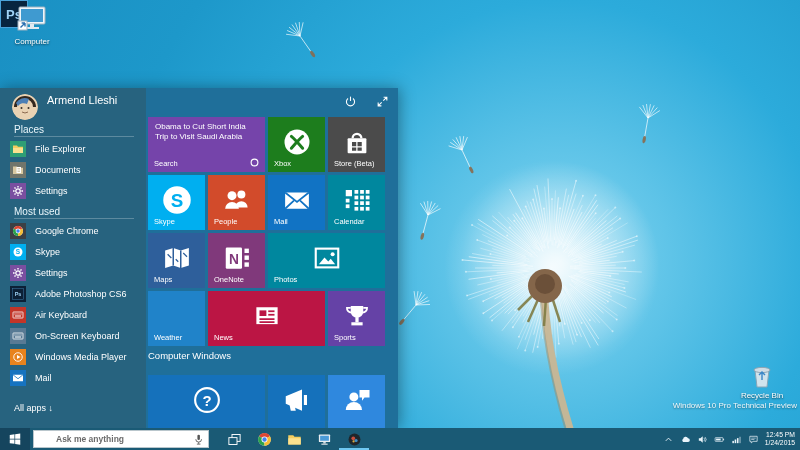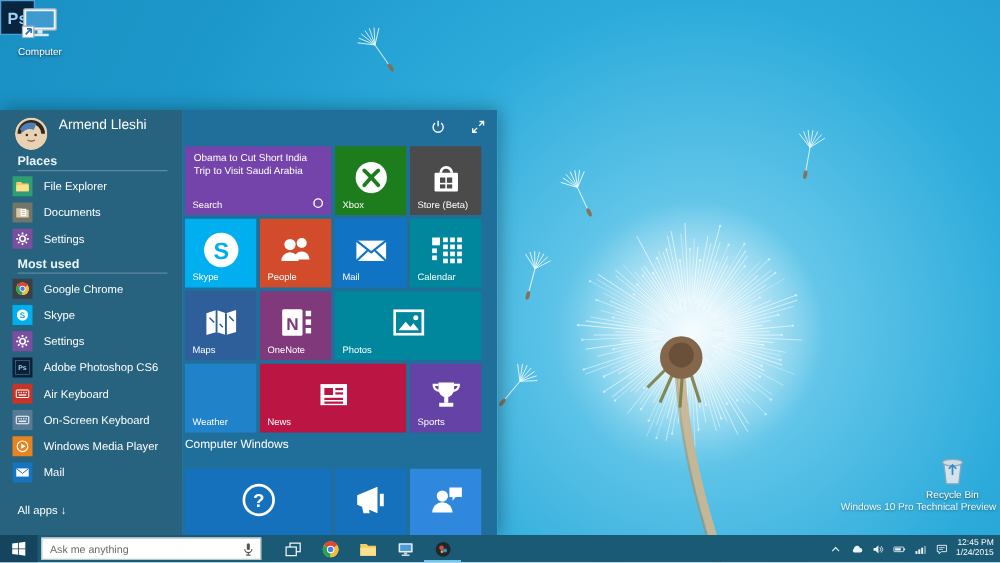--- a/index.html
+++ b/index.html
@@ -28,21 +28,21 @@
   
   #start-menu { position:absolute; left:0; top:88px; width:398px; height:340px; overflow:hidden;
     box-shadow:2px 0 14px rgba(0,0,0,.35); }
   #sm-left  { position:absolute; left:0; top:0; width:146px; height:100%; background:#27637f; }
   #sm-right { position:absolute; left:146px; right:0; top:0; height:100%; background:#1f6f9a; }
 
   #sm-user { position:absolute; left:12px; top:6px; display:flex; gap:9px; color:#fff; }
   #sm-user .avatar { width:26px; height:26px; border-radius:50%; overflow:hidden; flex:0 0 26px; }
   #sm-user .uname { font-size:11px; }
 
-  .sm-section-h { position:absolute; left:14px; color:#eaf6fb; font-size:10px;font-weight:bold; }
+  .sm-section-h { position:absolute; left:14px; color:#eaf6fb; font-size:10px; }
   .sm-rule { position:absolute; left:14px; width:120px; height:1px; background:rgba(255,255,255,.25); }
 
   .sm-list { position:absolute; left:10px; width:132px; }
   #places-list { top:50px; }
   #mostused-list { top:132px; }
   .sm-item { display:flex; align-items:center; gap:9px; height:21px; cursor:pointer; color:#fff; }
   .sm-ico { width:16px; height:16px; flex:0 0 16px; display:flex; align-items:center; justify-content:center;
     font-size:9px; font-weight:bold; color:#9fd2f5; }
   .sm-ico svg { width:12px; height:12px; }
   .sm-label { font-size:9px; white-space:nowrap; }
@@ -66,22 +66,22 @@
   #explore-h { position:absolute; left:148px; top:262px; color:#fff; font-size:9.5px; }
 
   
   #taskbar { position:absolute; left:0; bottom:0; width:800px; height:22px; background:#1a5a75;
     display:flex; align-items:center; }
   #start-btn { width:30px; height:22px; background:#15455e; display:flex; align-items:center;
     justify-content:center; cursor:pointer; flex:0 0 30px; }
   #start-btn svg { width:12px; height:12px; }
   #tb-search { position:relative; margin-left:3px; width:176px; height:18px; background:#fff;
     border:1px solid #b9c6cc; display:flex; align-items:center; flex:0 0 176px; }
-  #tb-search input { border:0; outline:0; width:150px; height:16px; font-size:8.5px; padding-left:6px;
-    font-family:"Liberation Sans", sans-serif; color:#333; background:transparent; }
+  #tb-search input { border:0; outline:0; width:150px; height:16px; font-size:8.5px; padding-left:22px;
+    font-family:"Liberation Sans", sans-serif; color:#333; background:transparent;font-weight:bold; }
   #tb-search input::placeholder { color:#6b6b6b; opacity:1; }
   #tb-search .mic { position:absolute; right:3px; top:2px; width:13px; height:13px; cursor:pointer; }
   .tb-app { width:30px; height:22px; display:flex; align-items:center; justify-content:center; cursor:pointer; }
   .tb-app svg { width:15px; height:15px; }
   .tb-app.active { box-shadow:inset 0 -2px 0 #6fc8f2; }
   #tb-apps { display:flex; margin-left:10px; }
   #tb-spacer { flex:1; }
   #tb-tray { display:flex; align-items:center; gap:2px; }
   .tray-ico { width:15px; height:16px; display:flex; align-items:center; justify-content:center; cursor:pointer; }
   .tray-ico svg { width:11px; height:11px; }

